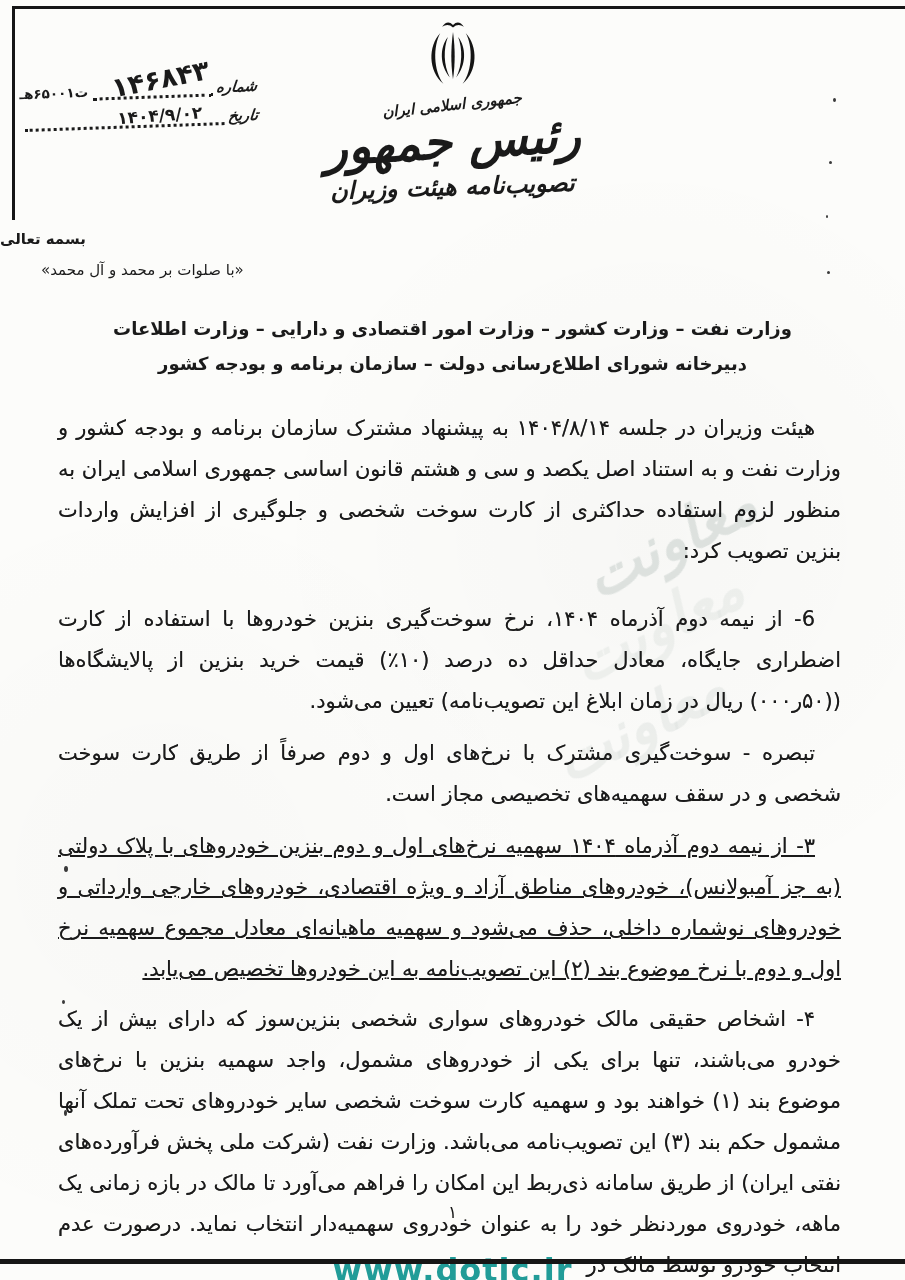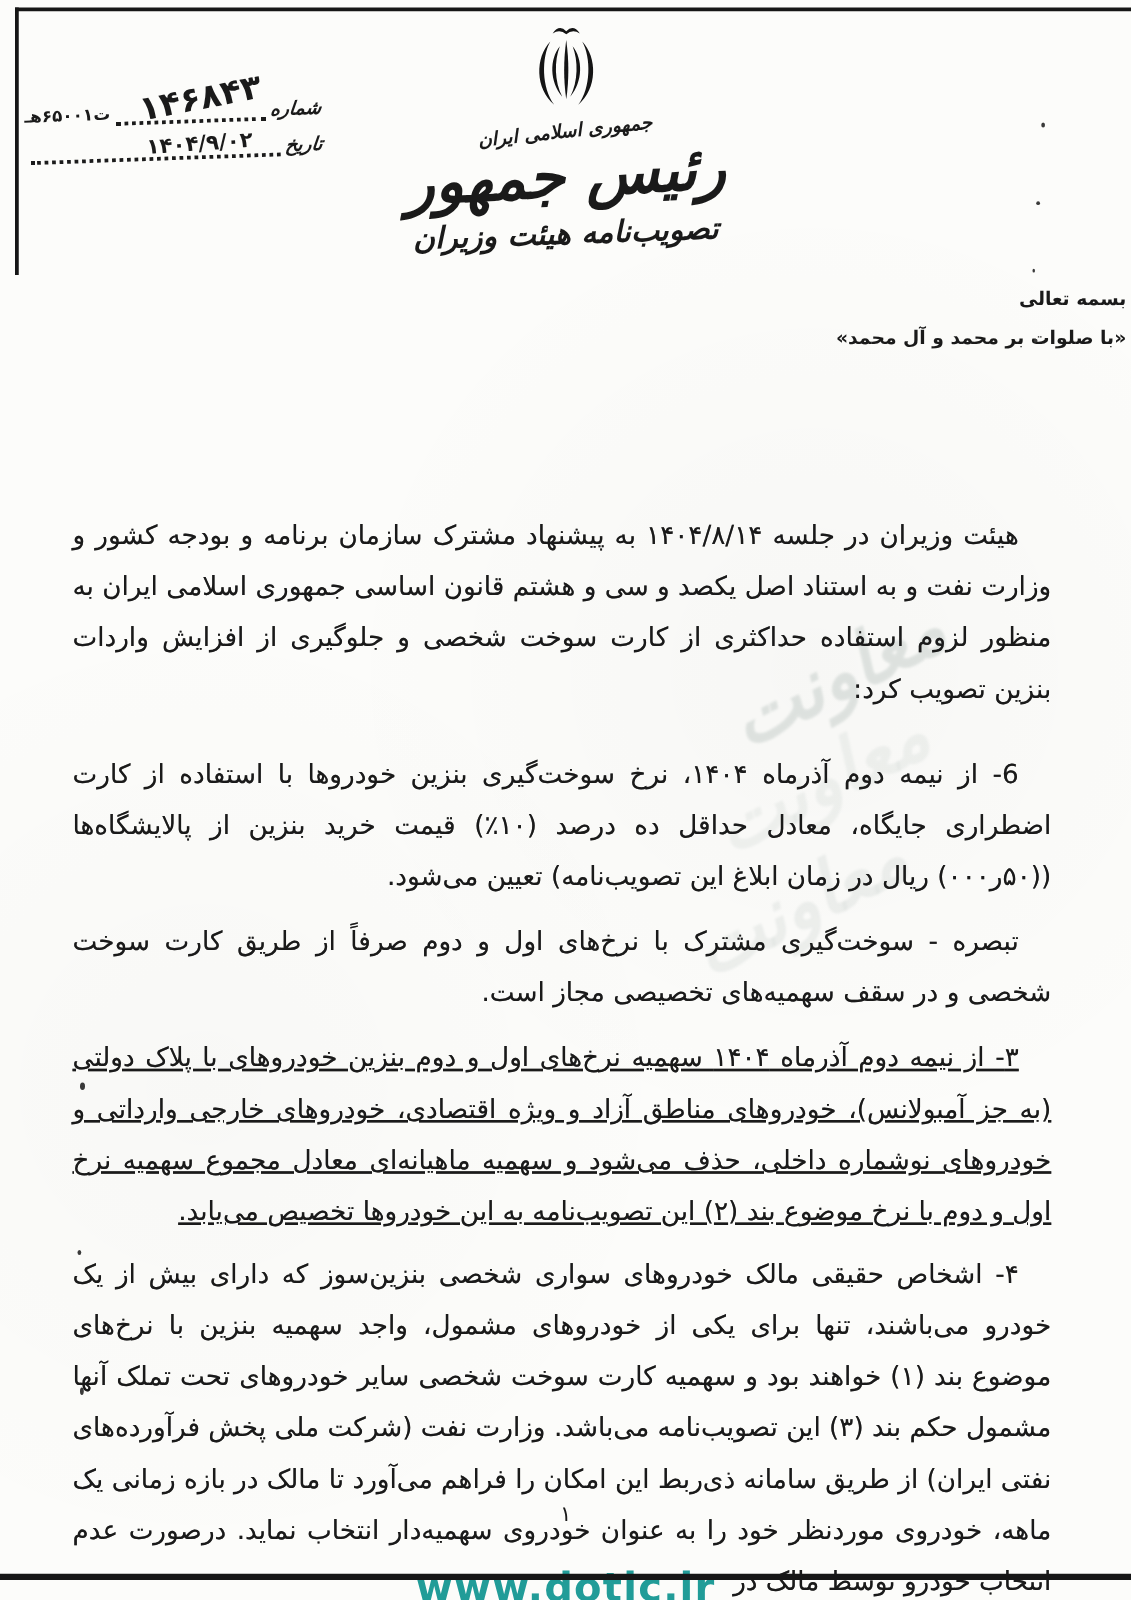--- a/index.html
+++ b/index.html
@@ -32,23 +32,23 @@
   
   .letterhead{position:absolute;top:16px;left:0;right:0;text-align:center;}
   .emblem{display:block;margin:0 auto;}
   .country{font-size:15px;font-weight:bold;font-style:italic;display:inline-block;
     transform:rotate(-6deg);margin-top:2px;letter-spacing:1px;}
   .office{font-size:48px;font-weight:bold;font-style:italic;line-height:1.15;
     transform:rotate(-3deg);letter-spacing:-1px;}
   .doctype{font-size:24px;font-weight:bold;font-style:italic;margin-top:4px;transform:rotate(-2deg);}
 
   
-  .invocation{position:absolute;top:230px;left:0;right:4px;text-align:right;}
+  .invocation{position:absolute;top:230px;left:0;right:16px;text-align:left;}
   .bismillah{font-size:15px;font-weight:bold;}
-  .salawat{font-size:15px;font-weight:bold;margin-top:13px;}
+  .salawat{font-size:15px;font-weight:normal;margin-top:13px;padding-left:41px;}
 
   
   .addressees{position:absolute;top:318px;left:0;right:0;text-align:center;font-weight:bold;font-size:18px;}
   .addressees div{margin-top:0;}
   .addressees .line2{margin-top:14px;}
 
   
   .body-text{position:absolute;top:408px;right:64px;left:58px;text-align:justify;}
   .body-text p{font-size:21px;line-height:41px;margin:0;text-indent:26px;
     text-shadow:0 0 .5px rgba(0,0,0,.55);}
@@ -116,20 +116,22 @@
     <div class="office">رئیس جمهور</div>
     <div class="doctype">تصویب‌نامه هیئت وزیران</div>
   </div>
 
   <div class="invocation">
     <div class="bismillah">بسمه تعالی</div>
     <div class="salawat">«با صلوات بر محمد و آل محمد»</div>
   </div>
 
   <div class="addressees">
+    <div class="line1">وزارت نفت – وزارت کشور – وزارت امور اقتصادی و دارایی – وزارت اطلاعات</div>
+    <div class="line2">دبیرخانه شورای اطلاع‌رسانی دولت – سازمان برنامه و بودجه کشور</div>
   </div>
 
   <div class="stamp">معاونت</div>
 
   <div class="body-text">
     <p class="p-intro">هیئت وزیران در جلسه ۱۴۰۴/۸/۱۴ به پیشنهاد مشترک سازمان برنامه و بودجه کشور و وزارت نفت و به استناد اصل یکصد و سی و هشتم قانون اساسی جمهوری اسلامی ایران به منظور لزوم استفاده حداکثری از کارت سوخت شخصی و جلوگیری از افزایش واردات بنزین تصویب کرد:</p>
     <p class="p-item2">6- از نیمه دوم آذرماه ۱۴۰۴، نرخ سوخت‌گیری بنزین خودروها با استفاده از کارت اضطراری جایگاه، معادل حداقل ده درصد (۱۰٪) قیمت خرید بنزین از پالایشگاه‌ها ((۵۰ر۰۰۰) ریال در زمان ابلاغ این تصویب‌نامه) تعیین می‌شود.</p>
     <p class="p-tabsereh">تبصره - سوخت‌گیری مشترک با نرخ‌های اول و دوم صرفاً از طریق کارت سوخت شخصی و در سقف سهمیه‌های تخصیصی مجاز است.</p>
     <p class="p-item3">۳- از نیمه دوم آذرماه ۱۴۰۴ سهمیه نرخ‌های اول و دوم بنزین خودروهای با پلاک دولتی (به جز آمبولانس)، خودروهای مناطق آزاد و ویژه اقتصادی، خودروهای خارجی وارداتی و خودروهای نوشماره داخلی، حذف می‌شود و سهمیه ماهیانه‌ای معادل مجموع سهمیه نرخ اول و دوم با نرخ موضوع بند (۲) این تصویب‌نامه به این خودروها تخصیص می‌یابد.</p>
     <p class="p-item4">۴- اشخاص حقیقی مالک خودروهای سواری شخصی بنزین‌سوز که دارای بیش از یک خودرو می‌باشند، تنها برای یکی از خودروهای مشمول، واجد سهمیه بنزین با نرخ‌های موضوع بند (۱) خواهند بود و سهمیه کارت سوخت شخصی سایر خودروهای تحت تملک آنها مشمول حکم بند (۳) این تصویب‌نامه می‌باشد. وزارت نفت (شرکت ملی پخش فرآورده‌های نفتی ایران) از طریق سامانه ذی‌ربط این امکان را فراهم می‌آورد تا مالک در بازه زمانی یک ماهه، خودروی موردنظر خود را به عنوان خودروی سهمیه‌دار انتخاب نماید. درصورت عدم انتخاب خودرو توسط مالک در</p>

